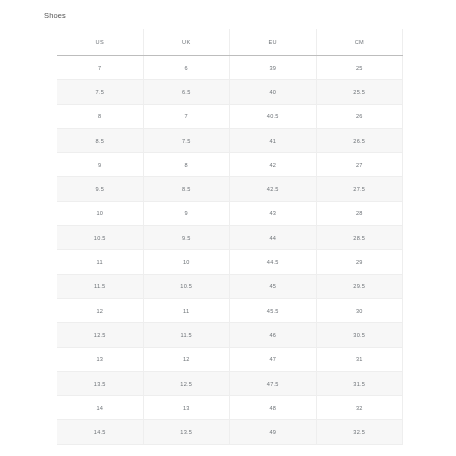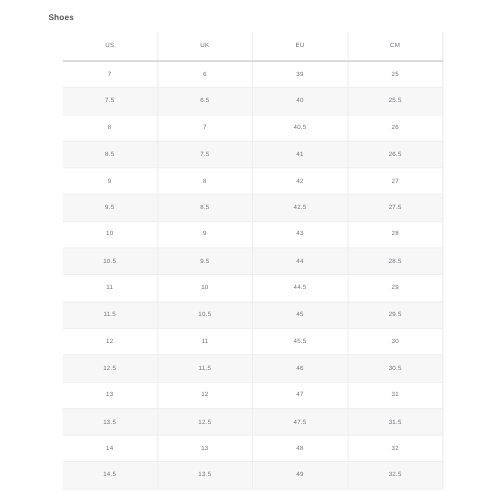--- a/index.html
+++ b/index.html
@@ -21,21 +21,21 @@
     box-sizing: border-box;
   }
   .page-title {
     position: absolute;
     left: 44px;
     top: 10px;
     font-size: 7.5px;
     line-height: 11px;
     color: #555555;
     letter-spacing: 0.15px;
-    font-weight: 700;
+    font-weight: 400;
   }
   .size-table-wrap {
     position: absolute;
     left: 57px;
     top: 29px;
     width: 342px;
   }
   table.size-table {
     border-collapse: collapse;
     width: 342px;

